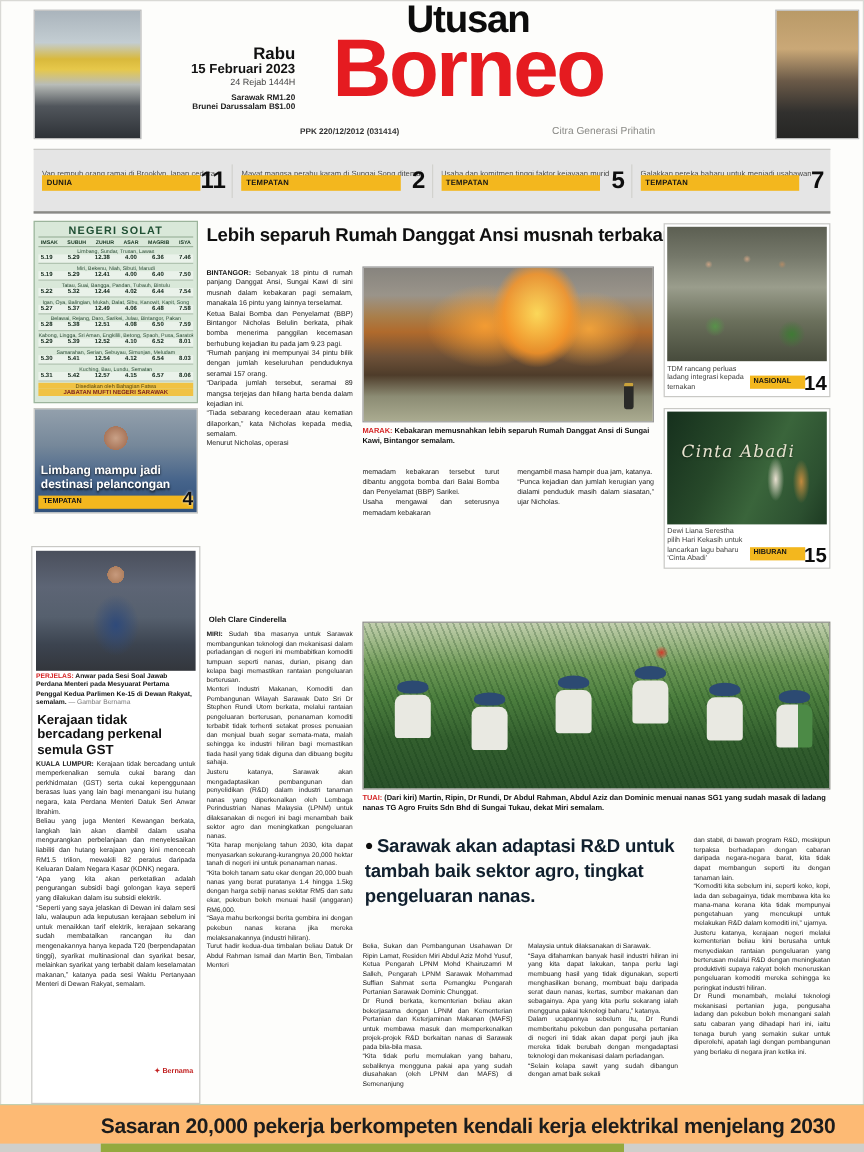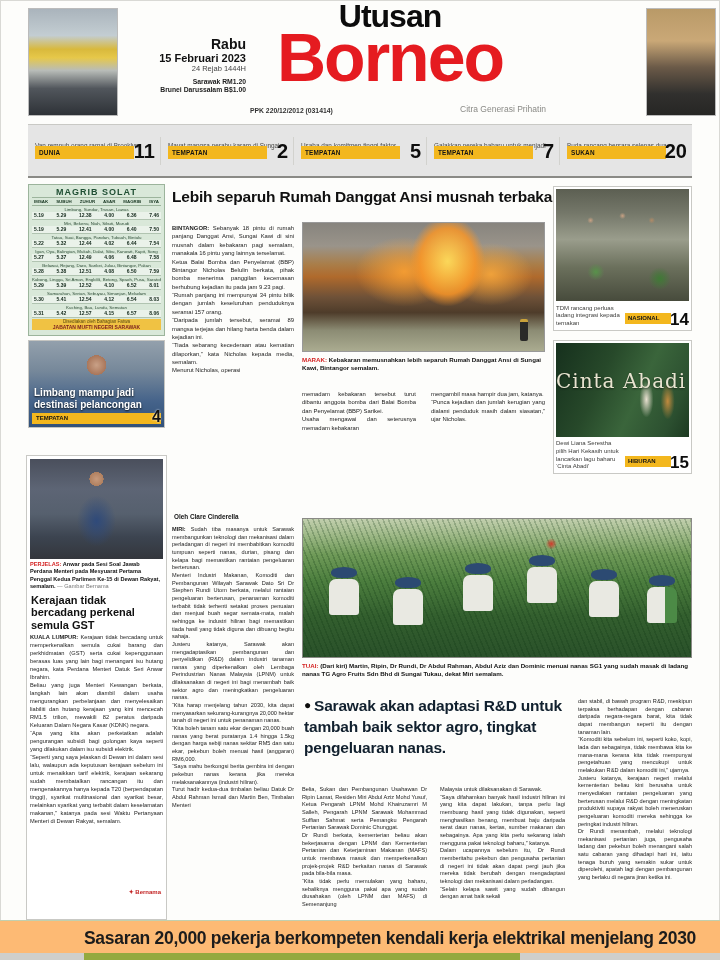--- a/index.html
+++ b/index.html
@@ -88,22 +88,22 @@
     radial-gradient(circle 16px at 78% 80%,#3f7a35,rgba(0,0,0,0) 71%),
     radial-gradient(circle 12px at 30% 74%,#58924a,rgba(0,0,0,0) 71%),
     radial-gradient(circle 5px at 26% 28%,#c9a183,rgba(0,0,0,0) 65%),
     radial-gradient(circle 5px at 50% 24%,#c9a183,rgba(0,0,0,0) 65%),
     radial-gradient(circle 5px at 72% 28%,#b08a66,rgba(0,0,0,0) 65%),
     linear-gradient(180deg,#5c5f52 0%,#75786a 22%,#9a9d8c 45%,#6b705c 70%,#474b3c 100%);}
   .rt-photo2{height:94px;position:relative;background:
     radial-gradient(ellipse 10px 26px at 84% 62%,#c08a3e,rgba(0,0,0,0) 70%),
     radial-gradient(ellipse 10px 26px at 68% 60%,#e8e0d0,rgba(0,0,0,0) 70%),
     linear-gradient(115deg,#16301d 0%,#27492a 35%,#3a653b 60%,#2c5030 85%,#1d3a22 100%);}
-  .cinta-script{font-family:"DejaVu Serif",serif;color:#e8e4d0;font-size:20px;
-    text-align:left;padding:26px 0 0 0;letter-spacing:1px;text-shadow:0 1px 2px rgba(0,0,0,.5);}
+  .cinta-script{font-family:"DejaVu Serif",serif;font-style:italic;color:#e8e4d0;font-size:14px;
+    text-align:left;padding:26px 0 0 12px;letter-spacing:1px;text-shadow:0 1px 2px rgba(0,0,0,.5);}
   .rt-caprow{display:flex;gap:3px;padding-top:3px;align-items:flex-end;}
   .rt-cap-text{flex:1;font-size:6px;line-height:1.3;color:#3c3c3a;}
   .badge-wrap{position:relative;width:64px;height:24px;flex:none;}
   .badge-bar{position:absolute;left:0;bottom:4px;height:11px;width:46px;background:#f3b71e;
     font-size:6px;font-weight:800;line-height:11px;padding-left:3px;color:#141414;}
   .badge-num{position:absolute;right:0;bottom:0;font-size:17px;font-weight:800;color:#0d0d0d;line-height:1;}
 
   
   .gst{left:26px;top:455px;width:141px;height:465px;border:1px solid #c9c9c5;background:#fff;padding:3px;}
   .gst-photo{height:100px;background:
@@ -197,31 +197,24 @@
       </div>
       <div class="teaser-num">5</div>
     </div>
     <div class="teaser">
       <div class="teaser-text">Galakkan pereka baharu untuk menjadi usahawan</div>
       <div class="teaser-bar">
         <div class="teaser-cat">TEMPATAN</div>
       </div>
       <div class="teaser-num">7</div>
     </div>
-    <div class="teaser">
-      <div class="teaser-text">Buda rancang bersara selepas dua kejohanan antarabangsa</div>
-      <div class="teaser-bar">
-        <div class="teaser-cat">SUKAN</div>
-      </div>
-      <div class="teaser-num">20</div>
-    </div>
   </div>
 
   <div class="abs prayer">
-    <div class="prayer-title">MAGRIB SOLAT</div>
+    <div class="prayer-title">NEGERI SOLAT</div>
     <div class="prayer-head">IMSAK SUBUH ZUHUR ASAR MAGRIB ISYA</div>
     <div class="pr-place">Limbang, Sundar, Trusan, Lawas</div>
     <div class="pr-times">5.19 5.29 12.38 4.00 6.36 7.46</div>
     <div class="pr-place">Miri, Bekenu, Niah, Sibuti, Marudi</div>
     <div class="pr-times">5.19 5.29 12.41 4.00 6.40 7.50</div>
     <div class="pr-place">Tatau, Suai, Bangga, Pandan, Tubauh, Bintulu</div>
     <div class="pr-times">5.22 5.32 12.44 4.02 6.44 7.54</div>
     <div class="pr-place">Igan, Oya, Balingian, Mukah, Dalat, Sibu, Kanowit, Kapit, Song</div>
     <div class="pr-times">5.27 5.37 12.49 4.06 6.48 7.58</div>
     <div class="pr-place">Belawai, Rejang, Daro, Sarikei, Julau, Bintangor, Pakan</div>

